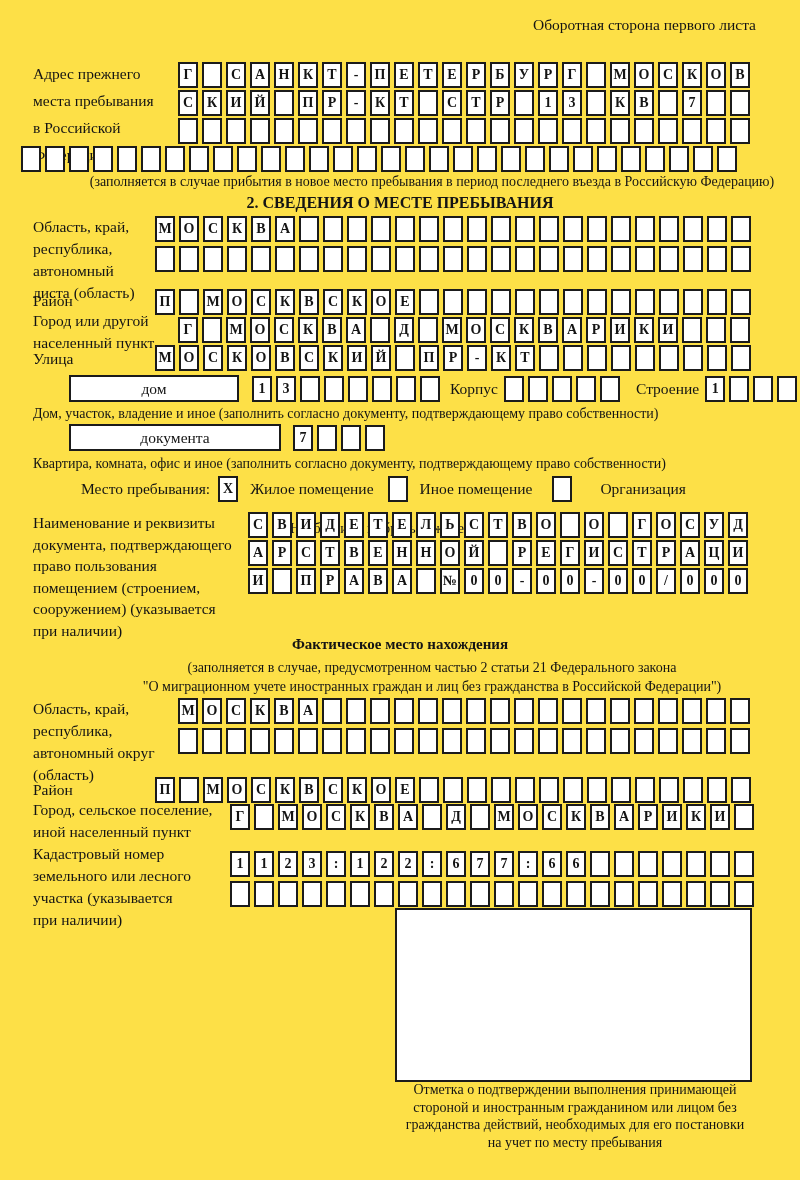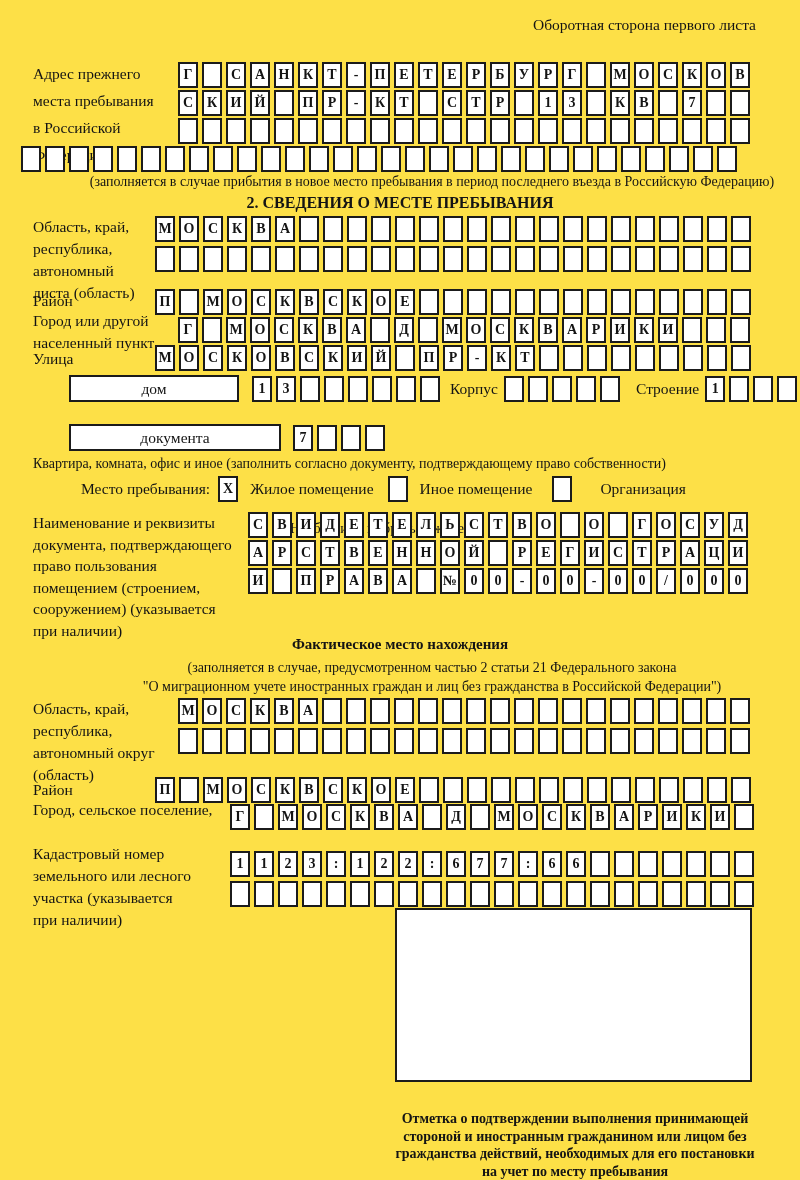--- a/index.html
+++ b/index.html
@@ -332,20 +332,21 @@
         <span class="cell"></span>
       </div>
     <div class="inl-lbl" style="margin-left:12px;">Строение</div>
     <div class="cells-inline" style="margin-left:6px;">
         <span class="cell">1</span>
         <span class="cell"></span>
         <span class="cell"></span>
         <span class="cell"></span>
       </div>
   </div>
+  <div class="caption" style="left:33px;top:406px;">Дом, участок, владение и иное (заполнить согласно документу, подтверждающему право собственности)</div>
 
   <div class="flexrow" style="left:25px;top:424px;">
     <div class="bigbox" style="width:212px;">документа</div>
     <div class="cells-inline" style="margin-left:12px;">
         <span class="cell">7</span>
         <span class="cell"></span>
         <span class="cell"></span>
         <span class="cell"></span>
       </div>
   </div>
@@ -529,20 +530,21 @@
       <span class="cell"></span>
       <span class="cell"></span>
       <span class="cell"></span>
       <span class="cell"></span>
       <span class="cell"></span>
       <span class="cell"></span>
     </div>
 
   <div class="lbl" style="left:33px;top:799px;">
       <div>Город, сельское поселение,</div>
+      <div>иной населенный пункт</div>
     </div>
   <div class="cellrow" style="left:230px;top:804px;">
       <span class="cell">Г</span>
       <span class="cell"></span>
       <span class="cell">М</span>
       <span class="cell">О</span>
       <span class="cell">С</span>
       <span class="cell">К</span>
       <span class="cell">В</span>
       <span class="cell">А</span>
@@ -611,20 +613,20 @@
       <span class="cell"></span>
       <span class="cell"></span>
       <span class="cell"></span>
       <span class="cell"></span>
       <span class="cell"></span>
       <span class="cell"></span>
       <span class="cell"></span>
     </div>
 
   <div class="stamp-box" style="left:395px;top:908px;width:357px;height:174px;"></div>
-  <div class="stamp-caption" style="left:380px;top:1110px;width:390px;font-weight:bold;">
+  <div class="stamp-caption" style="left:380px;top:1081px;width:390px;">
       <div>Отметка о подтверждении выполнения принимающей</div>
       <div>стороной и иностранным гражданином или лицом без</div>
       <div>гражданства действий, необходимых для его постановки</div>
       <div>на учет по месту пребывания</div>
     </div>
 
 </div>
 
 </body></html>

